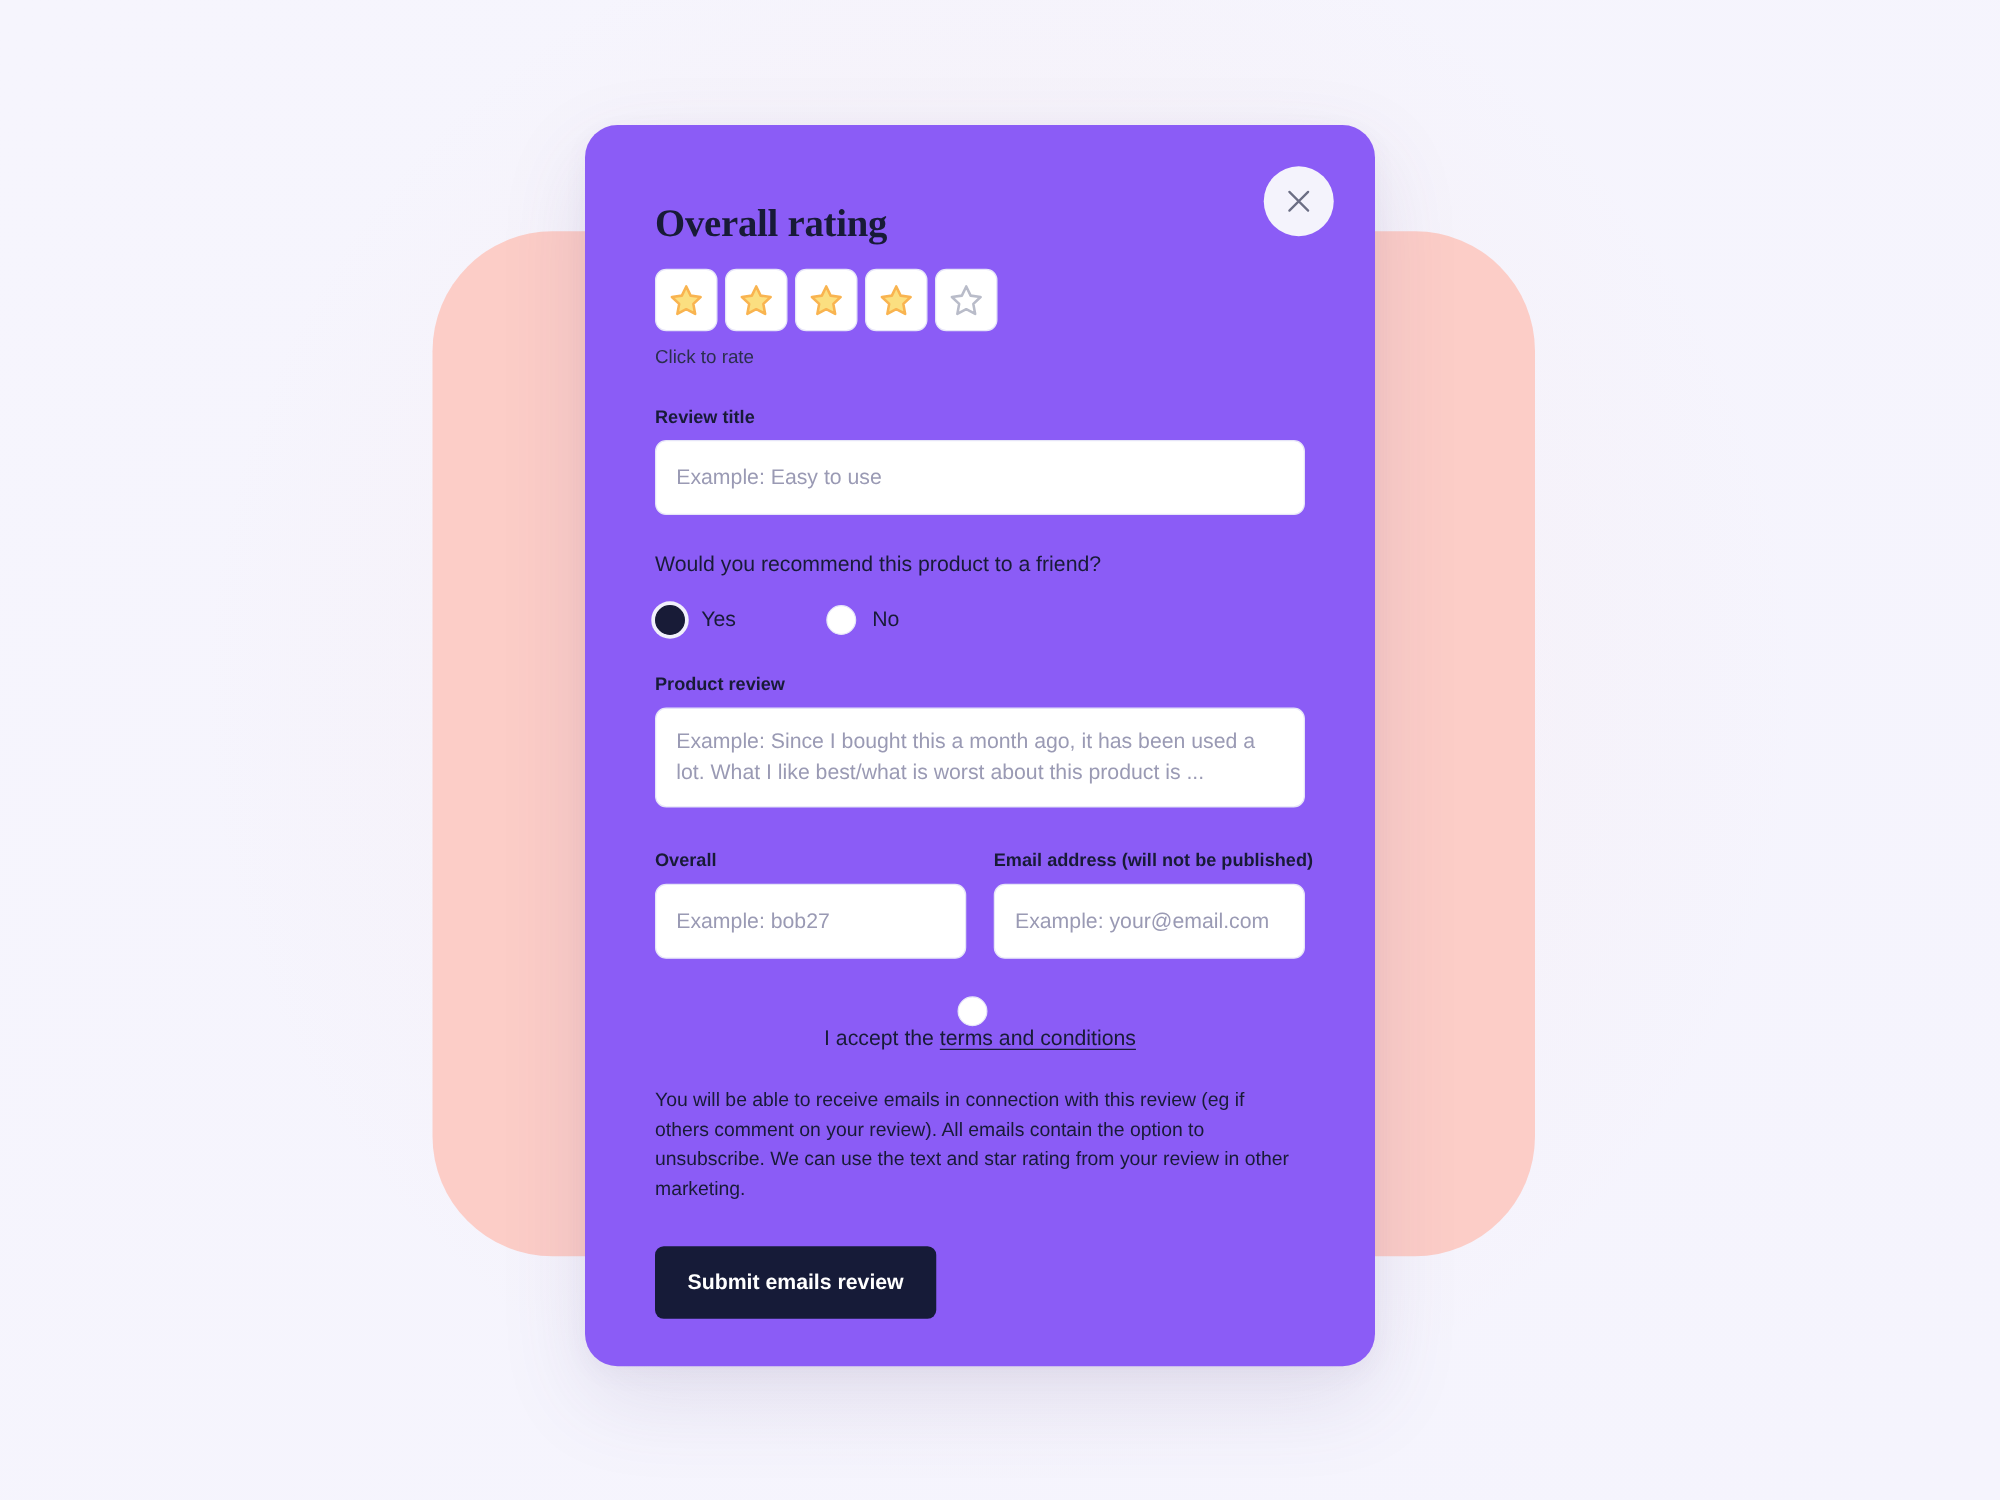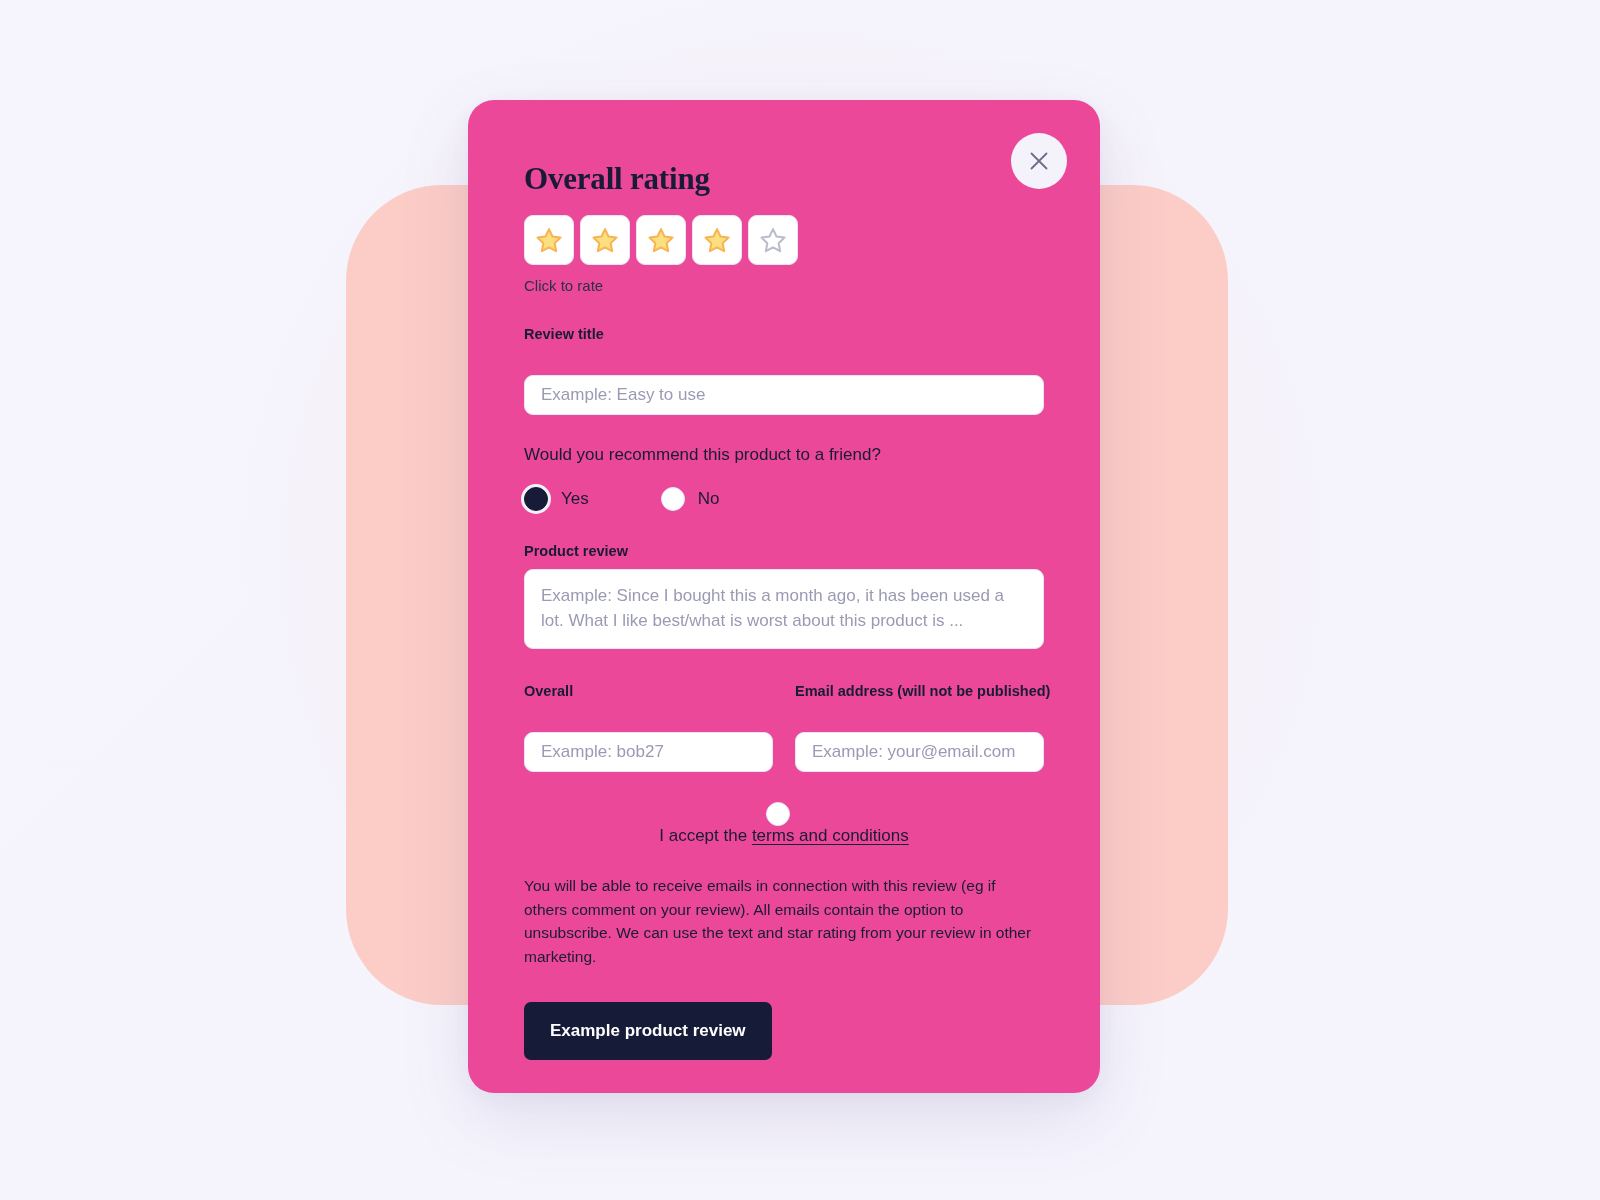--- a/index.html
+++ b/index.html
@@ -36,21 +36,21 @@
     border-radius: 96px;
   }
 
   
   .modal-card {
     position: absolute;
     left: 468px;
     top: 100px;
     width: 632px;
     height: 993px;
-    background: #ec4899;
+    background: #8b5cf6;
     border-radius: 26px;
     box-shadow: 0 26px 70px rgba(90, 80, 140, 0.13), 0 6px 20px rgba(90, 80, 140, 0.05);
   }
 
   .card-inner {
     position: absolute;
     left: 56px;
     top: 62px;
     width: 520px;
   }
@@ -124,30 +124,29 @@
   .question-label {
     font-size: 17px;
     color: #181b37;
     display: block;
     margin-bottom: 22px;
   }
 
   
   .text-input {
     width: 100%;
-    height: 40px;
+    height: 60px;
     border: 1.6px solid #e6e5f8;
     border-radius: 9px;
     background: #ffffff;
     padding: 0 16px;
     font-family: "Liberation Sans", sans-serif;
     font-size: 17px;
     color: #181b37;
     outline: none;
-    margin-top: 23px;
   }
   .text-input::placeholder { color: #9a9ab4; }
 
   .textarea-input {
     width: 100%;
     height: 80px;
     border: 1.6px solid #e6e5f8;
     border-radius: 9px;
     background: #ffffff;
     padding: 14px 16px;
@@ -349,16 +348,16 @@
       </div>
     </div>
 
     <label class="check-row">
       <span class="check-circle"></span>
       <span class="check-text"><span>I accept the </span><span class="terms-link">terms and conditions</span></span>
     </label>
 
     <p class="legal">You will be able to receive emails in connection with this review (eg if others comment on your review). All emails contain the option to unsubscribe. We can use the text and star rating from your review in other marketing.</p>
 
-    <button class="submit-btn">Example product review</button>
+    <button class="submit-btn">Submit emails review</button>
 
   </div>
 </div>
 
 </body></html>

